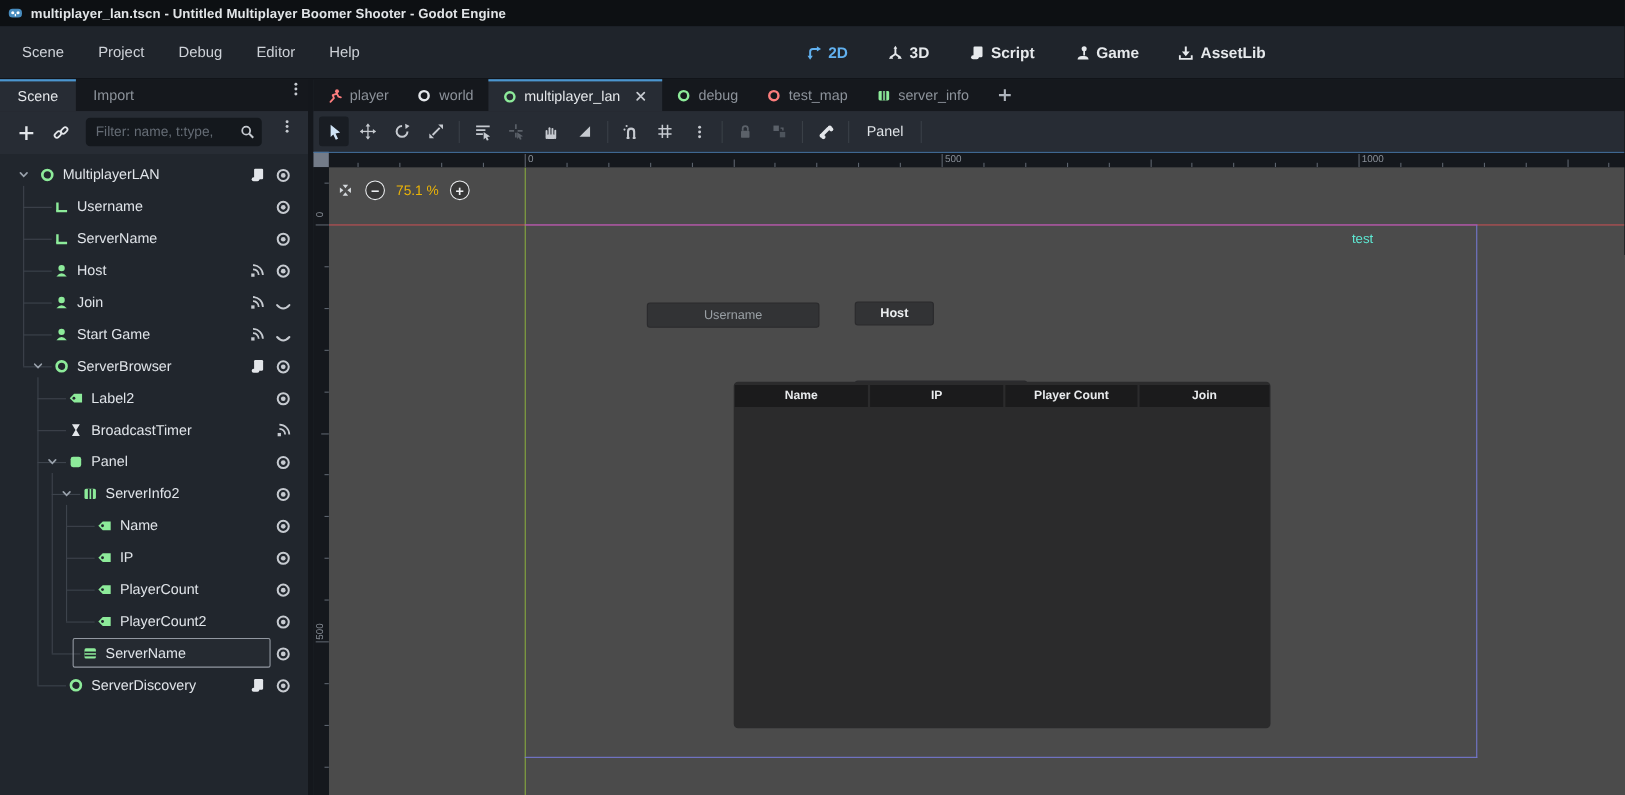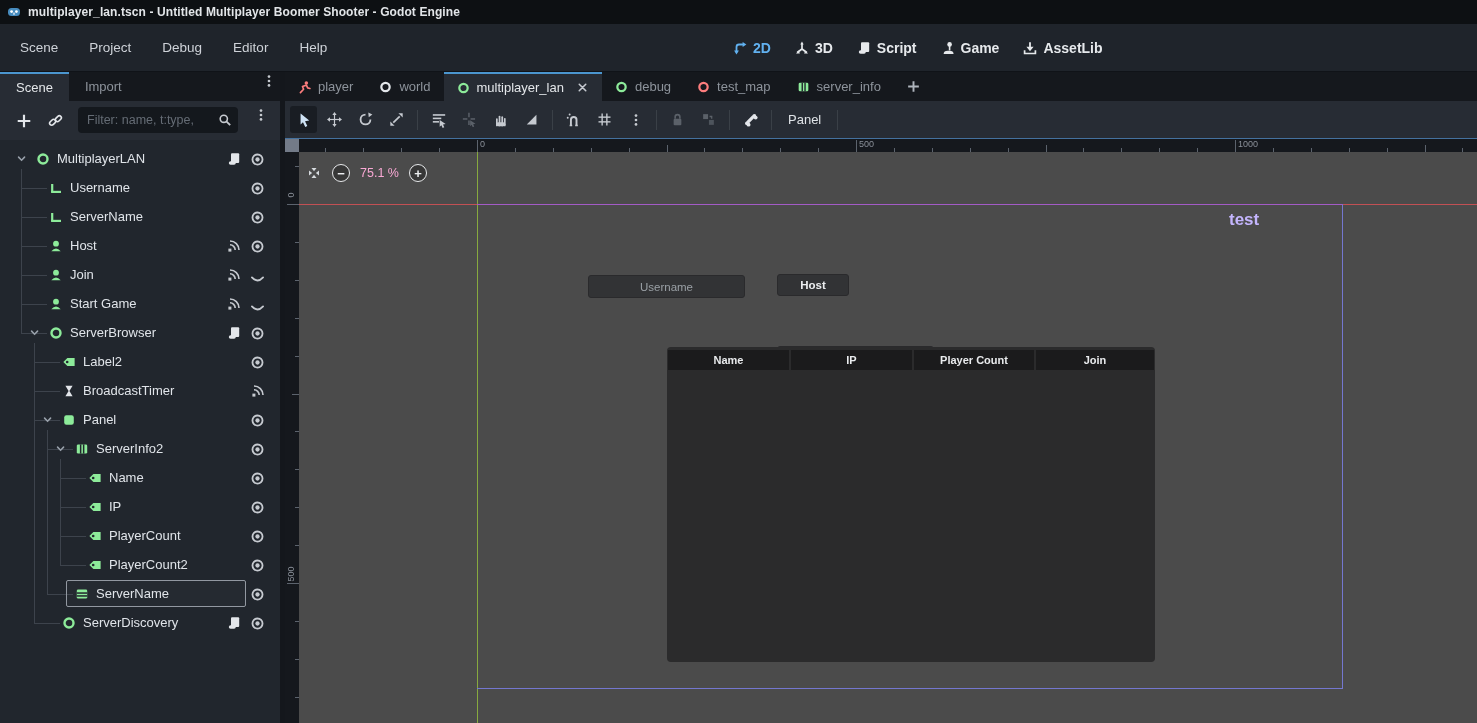--- a/index.html
+++ b/index.html
@@ -14,21 +14,21 @@
   
   #titlebar { left:0; top:0; width:1477px; height:24px; background:#0d1013;
     display:flex; align-items:center; padding-left:7px; gap:7px; }
   #titlebar .title { font-size:12px; color:#e2e5e8; font-weight:700; letter-spacing:.1px; }
 
   
   #menubar { left:0; top:24px; width:1477px; height:48px; background:#1f242b;
     border-bottom:1px solid #101318; }
   #menus { position:absolute; left:14px; top:0; height:47px; display:flex; gap:19px; align-items:center; }
   #menus .menu { font-size:13.5px; color:#ced2d8; padding:4px 6px; }
-  #workspaces { position:absolute; left:733px; top:0; height:47px; display:flex; gap:24px; align-items:center; }
+  #workspaces { position:absolute; left:733px; top:0; height:47px; display:flex; gap:36px; align-items:center; }
   .ws { display:flex; align-items:center; gap:6px; font-size:14px; font-weight:700; color:#e6e9ec; }
   .ws.active { color:#61b1f0; }
 
   
   #dock-tabs { left:0; top:72px; width:280px; height:29px; background:#15181d; display:flex; }
   .dtab { display:flex; align-items:center; padding:0 16px; font-size:13px; color:#8d939b; }
   .dtab.active { background:#272c34; color:#e4e7ea; border-top:2px solid #4b96cf; }
   #dock-tabs-dots { position:absolute; left:262px; top:74px; width:14px; height:26px; }
   #dock-toolbar { left:0; top:101px; width:280px; height:39px; background:#272c34;
     display:flex; align-items:center; }
@@ -79,31 +79,31 @@
   .rlabel { position:absolute; font-size:9px; color:#8a9099; }
   #viewport { left:299px; top:152px; width:1178px; height:571px; background:#4b4b4b; overflow:hidden; }
   
   #axis-x { position:absolute; left:0; top:52px; width:1178px; height:1px; background:#c25054; }
   #axis-y { position:absolute; left:178px; top:0; width:1px; height:571px; background:#87a93f; }
   #vp-rect { position:absolute; left:178px; top:52px; width:866px; height:485px;
     border-top:1px solid #a35bc6; border-right:1px solid #7477cf; border-bottom:1px solid #7477cf; }
   #zoom-widget { position:absolute; left:7px; top:12px; display:flex; align-items:center; gap:10px; }
   .zbtn { width:18px; height:18px; border-radius:50%; border:1.5px solid #e8eaec; background:rgba(20,20,20,.35);
     color:#eceef0; display:flex; align-items:center; justify-content:center; font-size:13px; font-weight:700; line-height:1; }
-  #zoom-label { font-size:12.5px; color:#f9a8d4; }
+  #zoom-label { font-size:12.5px; color:#eab308; }
 
   
   .gbtn { position:absolute; background:#323335; border:1px solid #2a2a2c; border-radius:3px;
     display:flex; align-items:center; justify-content:center; font-size:11.5px; }
   .gplaceholder { color:#9aa0a5; }
   .glabel-white { color:#eceef0; font-weight:700; }
   #gpanel { position:absolute; left:368px; top:195px; width:488px; height:315px; background:#2b2b2c; border-radius:4px; }
   .hcell { position:absolute; top:3px; height:20px; background:#1b1b1c;
     display:flex; align-items:center; justify-content:center; font-size:11px; font-weight:700; color:#e9ebed; }
-  #test-label { position:absolute; left:930px; top:58px; font-size:17px; color:#c4b5fd;font-weight:bold; }
+  #test-label { position:absolute; left:930px; top:58px; font-size:12px; color:#5eead4; }
 </style>
 </head>
 <body>
 
 <div id="app">
 
   <div id="titlebar" class="abs">
     <span id="godot-logo">
         <svg width="14" height="14" viewBox="0 0 14 14" style="display:block">
           <rect x="1" y="3" width="12" height="8" rx="3.5" fill="#478cbf"></rect>

